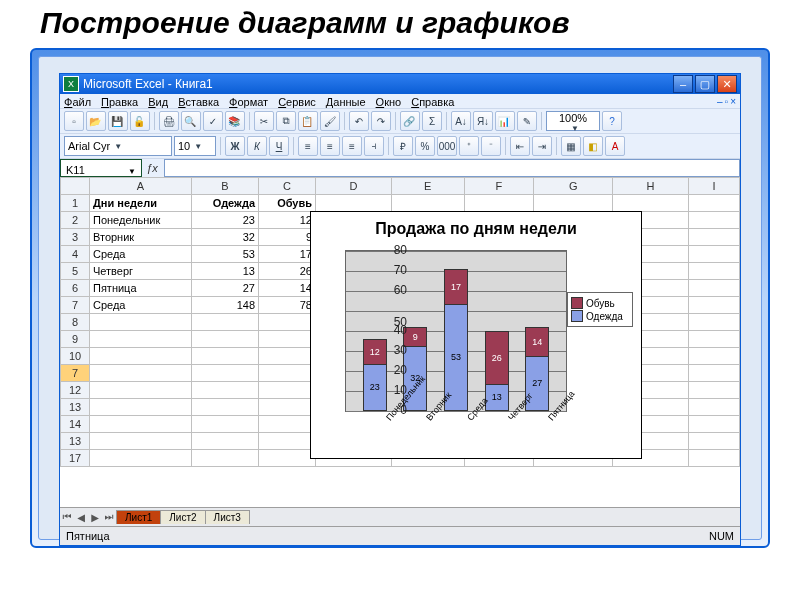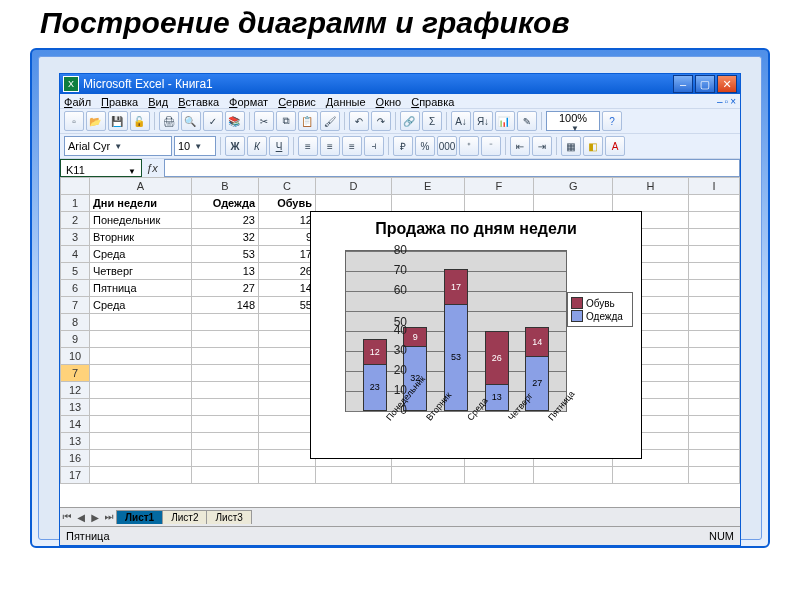--- a/index.html
+++ b/index.html
@@ -141,21 +141,21 @@
   .legend{
     position:absolute;right:8px;top:80px;width:58px;
     border:1px solid #666;background:#fff;font-size:10px;padding:3px;
   }
   .legend .row{display:flex;align-items:center;gap:3px;margin:1px 0}
   .sw{width:10px;height:10px;border:1px solid #333}
   
   .tabsrow{display:flex;align-items:center;background:#e8eaee;height:18px;font-size:10px;border-top:1px solid #9e9e9e}
   .navbtn{width:14px;text-align:center;color:#555}
   .stab{padding:1px 8px;border:1px solid #999;border-bottom:none;background:#ece9d8;margin-right:-1px}
-  .stab.active{background:#0369a1;font-weight:700}
+  .stab.active{background:#c2410c;font-weight:400}
   .statusbar{display:flex;background:#e8eaee;height:18px;align-items:center;font-size:11px;border-top:1px solid #9e9e9e;padding:0 6px;justify-content:space-between}
 </style>
 </head>
 <body>
 
 <div class="page-title">Построение диаграмм и графиков</div>
 
 <div class="outer-frame">
  <div class="desk">
 
@@ -350,21 +350,21 @@
                   <td class="colE"></td>
                   <td class="colF"></td>
                   <td class="colG"></td>
                   <td class="colH"></td>
                   <td class="colI"></td>
                 </tr>
                 <tr class="data-r ">
                   <th class="rowh">7</th>
                   <td class="colA">Среда</td>
                   <td class="colB">148</td>
-                  <td class="colC">55</td>
+                  <td class="colC">78</td>
                   <td class="colD"></td>
                   <td class="colE"></td>
                   <td class="colF"></td>
                   <td class="colG"></td>
                   <td class="colH"></td>
                   <td class="colI"></td>
                 </tr>
                 <tr class="data-r ">
                   <th class="rowh">8</th>
                   <td class="colA"></td>
@@ -444,32 +444,20 @@
                   <td class="colC"></td>
                   <td class="colD"></td>
                   <td class="colE"></td>
                   <td class="colF"></td>
                   <td class="colG"></td>
                   <td class="colH"></td>
                   <td class="colI"></td>
                 </tr>
                 <tr class="data-r ">
                   <th class="rowh">13</th>
-                  <td class="colA"></td>
-                  <td class="colB"></td>
-                  <td class="colC"></td>
-                  <td class="colD"></td>
-                  <td class="colE"></td>
-                  <td class="colF"></td>
-                  <td class="colG"></td>
-                  <td class="colH"></td>
-                  <td class="colI"></td>
-                </tr>
-                <tr class="data-r ">
-                  <th class="rowh">16</th>
                   <td class="colA"></td>
                   <td class="colB"></td>
                   <td class="colC"></td>
                   <td class="colD"></td>
                   <td class="colE"></td>
                   <td class="colF"></td>
                   <td class="colG"></td>
                   <td class="colH"></td>
                   <td class="colI"></td>
                 </tr>

